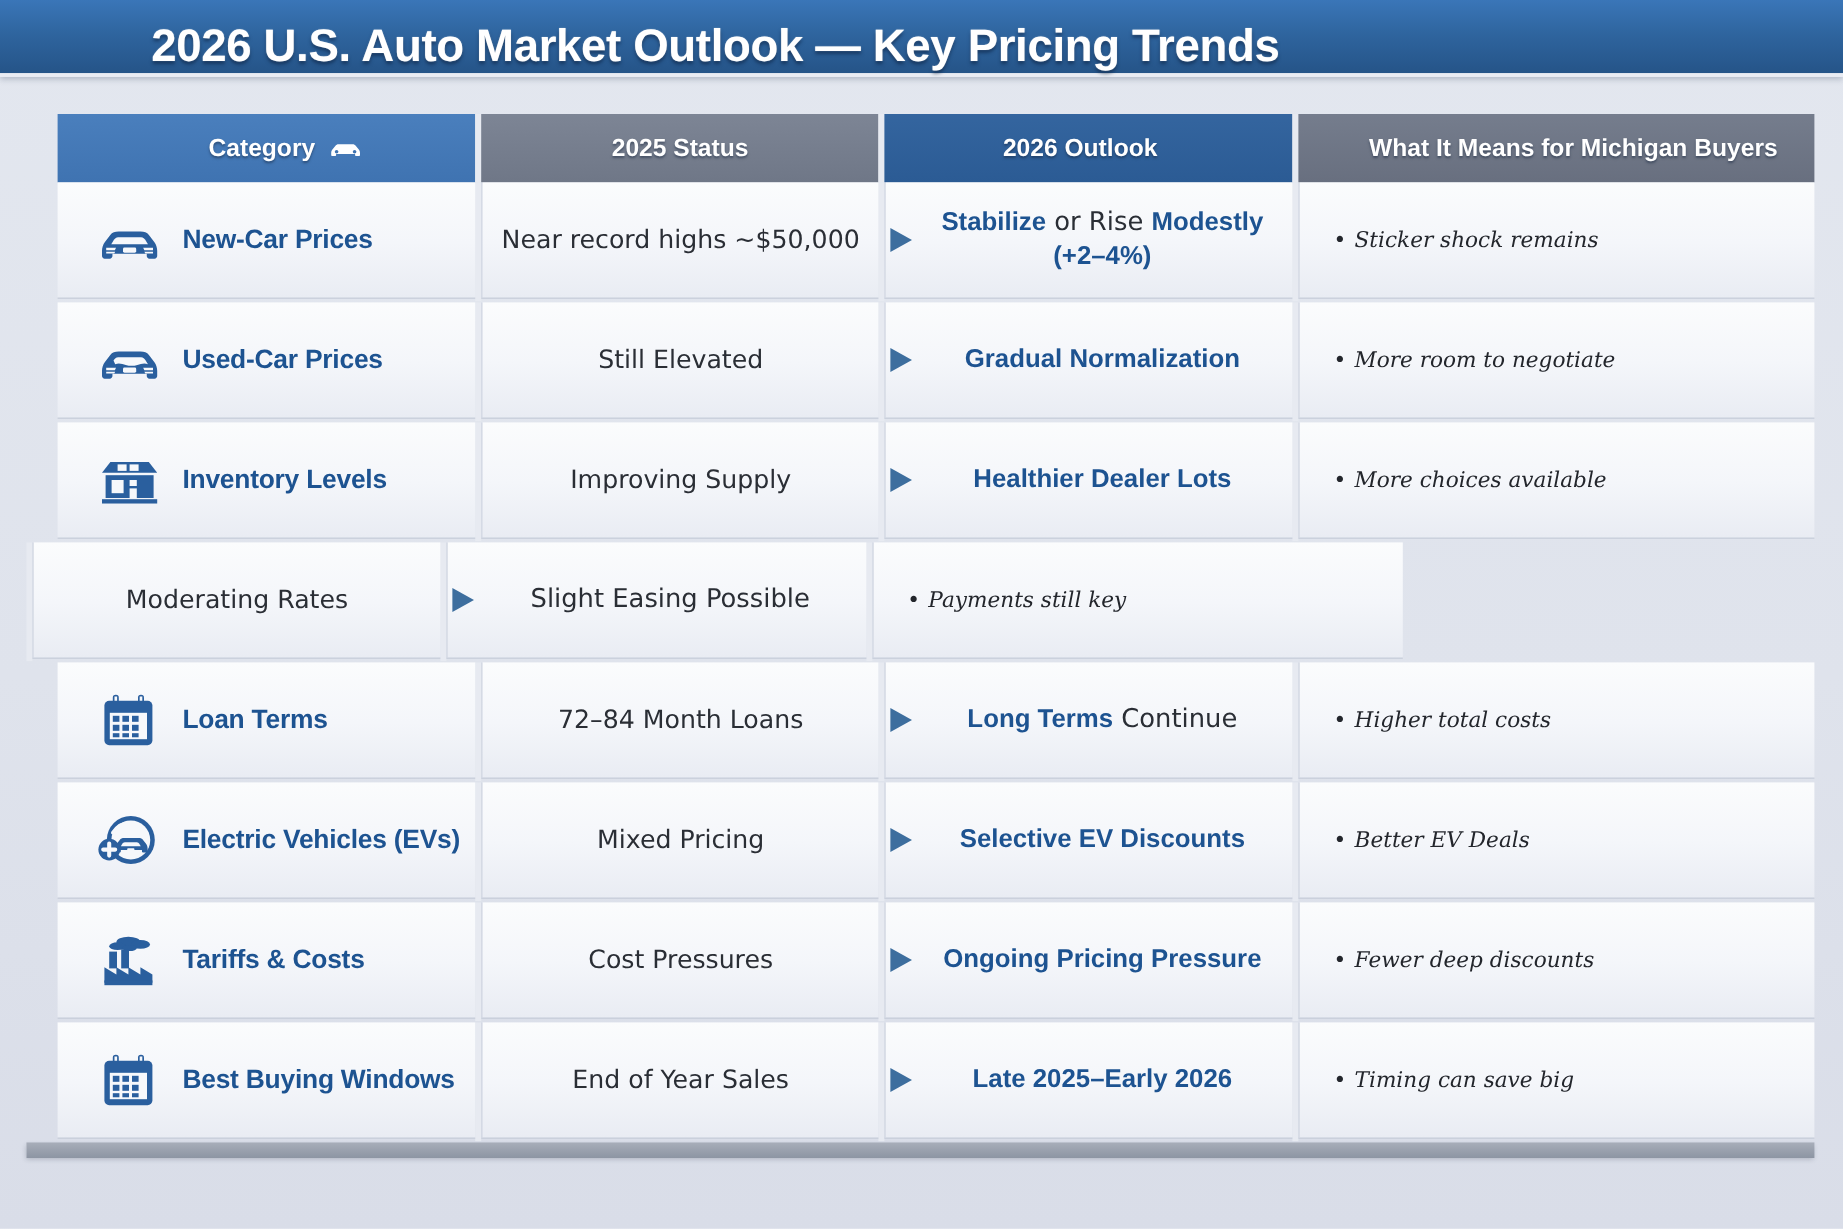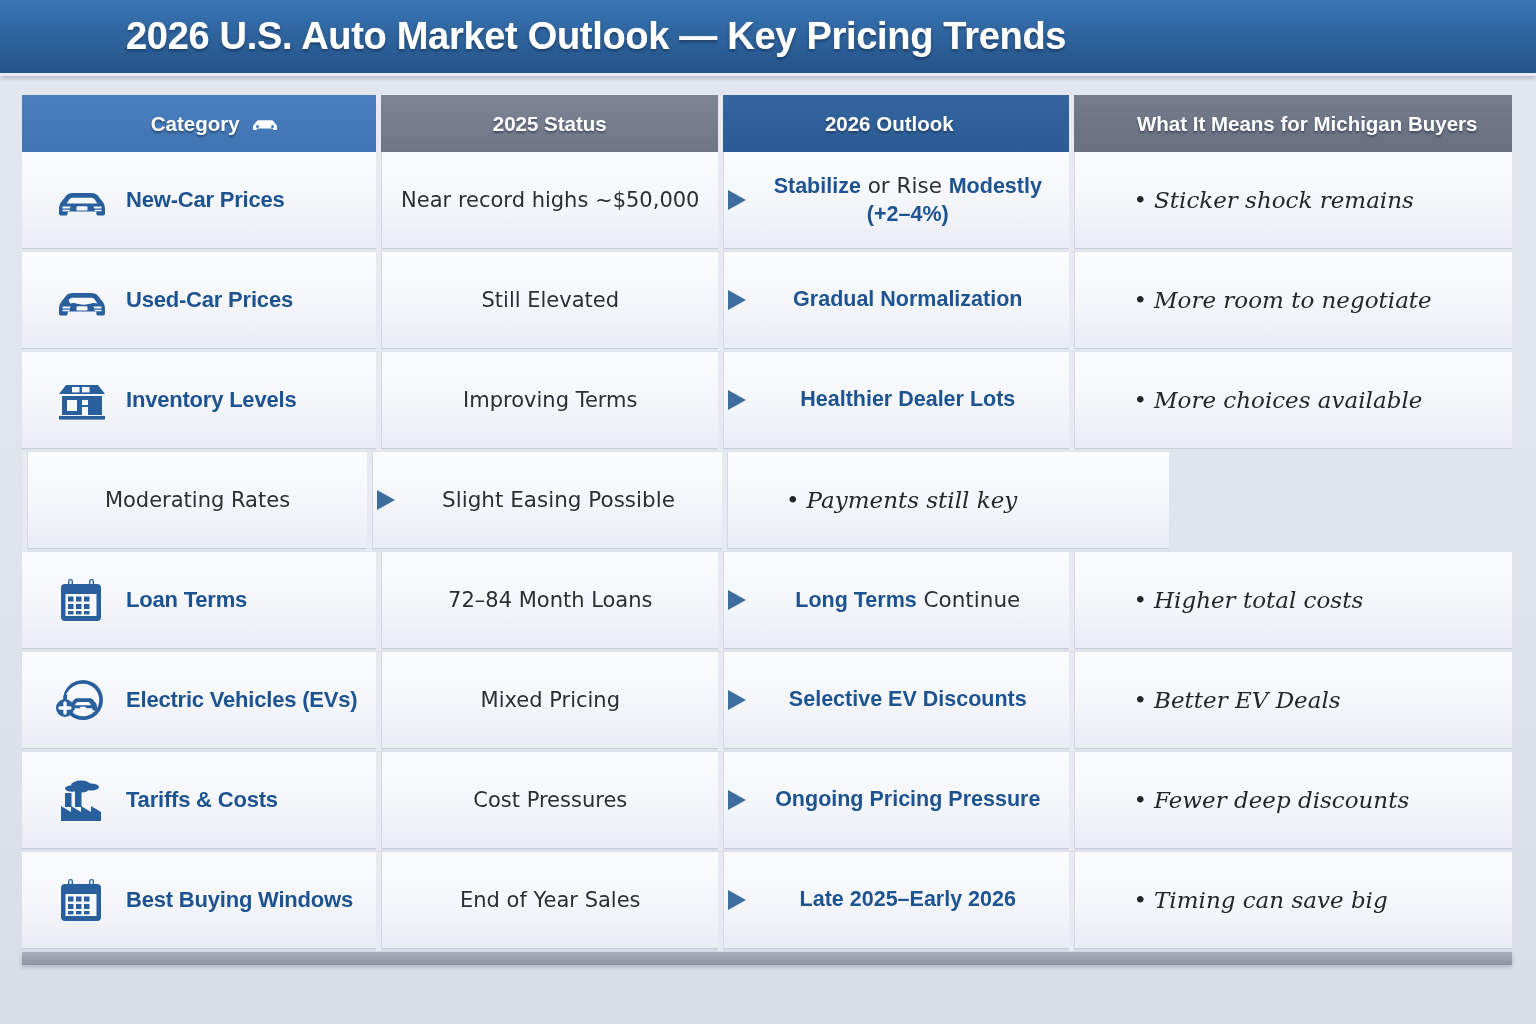--- a/index.html
+++ b/index.html
@@ -15,25 +15,25 @@
     font-family: "Liberation Sans", sans-serif;
     background: linear-gradient(180deg, #e3e7ef 0%, #dfe3ec 55%, #d9dde8 100%);
     position: relative;
   }
 
   
   #title-bar {
     position: absolute;
     left: 0; top: 0;
     width: 1536px;
-    height: 76px;
+    height: 64px;
     background: linear-gradient(180deg, #3a76b8 0%, #2f659f 45%, #255488 100%);
     border-bottom: 3px solid #e9ecf3;
     display: flex;
-    align-items: center;
+    align-items: flex-end;
     box-shadow: 0 2px 5px rgba(20,40,70,0.25);
   }
   #title-text {
     color: #ffffff;
     font-size: 38px;
     font-weight: bold;
     letter-spacing: -0.3px;
     margin-left: 126px;
     text-shadow: 0 2px 3px rgba(10,30,60,0.55), 0 0 1px rgba(255,255,255,0.6);
     white-space: nowrap;
@@ -84,21 +84,21 @@
     height: 97px;
     display: flex;
     align-items: center;
     background: linear-gradient(180deg,#fbfcfd 0%,#f4f6fa 52%,#e9ecf3 100%);
     border-bottom: 1px solid #c6ccd9;
     position: relative;
   }
   .drow .cell.c2, .drow .cell.c3, .drow .cell.c4 { border-left: 1px solid #d3d8e3; }
 
   
-  .cell.c1 { padding-left: 32px; }
+  .cell.c1 { padding-left: 32px; margin-left: 26px; }
   .cat-icon {
     width: 56px; height: 56px;
     flex: 0 0 56px;
     display: flex; align-items: center; justify-content: center;
     margin-right: 16px;
   }
   .cat-icon svg { display: block; }
   .cat-label {
     color: #1d5391;
     font-size: 22px;
@@ -138,23 +138,22 @@
   .ot-bold { color: #1d5391; font-weight: bold; }
   .ot-reg  { color: #2a2e35; font-family: "DejaVu Sans", sans-serif; font-weight: normal; }
   .ot-sub  { color: #1d5391; font-weight: bold; display: block; }
 
   
   .cell.c4 { padding-left: 28px; }
   .means-text {
     font-family: "DejaVu Serif", serif;
     font-style: italic;
     color: #23262c;
-    font-size: 23px;
+    font-size: 18px;
     white-space: nowrap;
-    margin-left: 30px;
   }
   .bullet { margin-right: 7px; }
 
   
   #footer-bar {
     width: 1490px;
     height: 13px;
     background: linear-gradient(180deg,#a8aeba 0%,#9aa1ae 50%,#8d95a3 100%);
     box-shadow: 0 2px 4px rgba(40,50,70,0.25);
   }
@@ -259,21 +258,21 @@
               <rect x="12" y="23" width="10" height="11" fill="#f6f8fb"></rect>
               <rect x="27" y="23" width="6" height="5" fill="#f6f8fb"></rect>
               <rect x="27" y="30" width="6" height="8" fill="#f6f8fb"></rect>
               <rect x="4" y="39" width="46" height="3.6" fill="#2a5f9e"></rect>
             </svg>
           </span>
       <span class="cat-label">Inventory Levels</span>
     </div>
     <div class="col-sep"></div>
     <div class="cell c2">
-      <span class="status-text">Improving Terms</span>
+      <span class="status-text">Improving Supply</span>
     </div>
     <div class="col-sep"></div>
     <div class="cell c3">
       <div class="outlook-inner">
         <span class="tri-icon"><svg width="26" height="28" viewBox="0 0 26 28" aria-hidden="true">
                 <path d="M4 4 L22 14 L4 24 Z" fill="#3d6e9e"></path>
               </svg></span>
         <span class="outlook-text"><span class="ot-bold">Healthier Dealer Lots</span></span>
       </div>
     </div>

